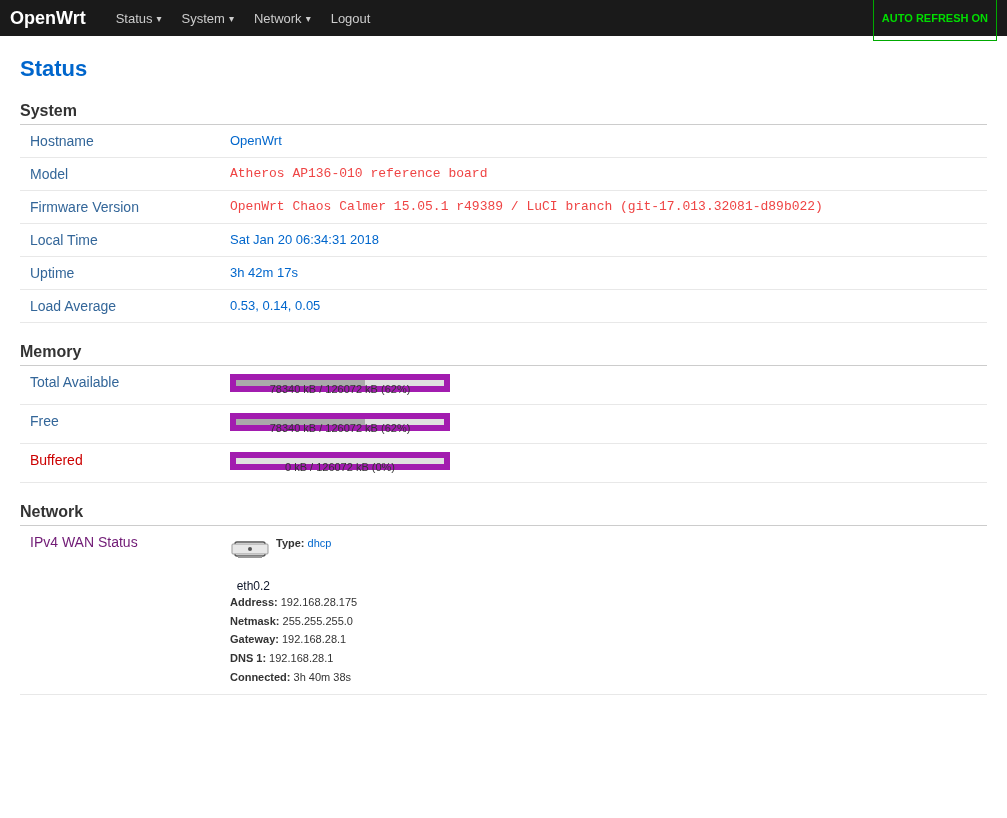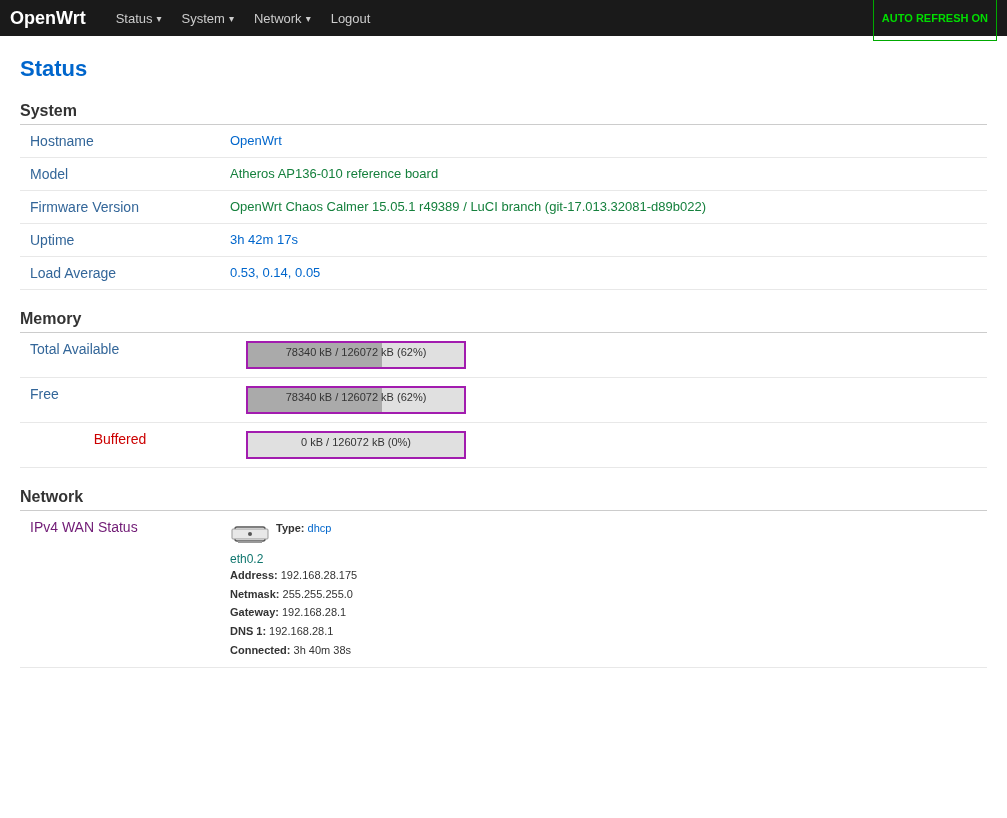--- a/index.html
+++ b/index.html
@@ -76,32 +76,32 @@
     }
     .info-table td:first-child {
       color: #336699;
       width: 200px;
       font-size: 14px;
     }
     .info-table td:last-child {
       color: #0066cc;
     }
     .info-table td.plain-val {
-      color: #15803d;
+      color: #ef4444;
+      font-family: Liberation Mono, monospace;
     }
 
     
     .progress-container {
       background: #e0e0e0;
-      border: 2px solid #a21caf;
+      border: 6px solid #a21caf;
       width: 220px;
-      height: 28px;
+      height: 18px;
       position: relative;
       display: inline-block;
-      margin-left: 16px;
     }
     .progress-bar {
       background: #aaa;
       height: 100%;
       position: absolute;
       left: 0; top: 0;
     }
     .progress-label {
       position: relative;
       z-index: 1;
@@ -115,21 +115,21 @@
 
     
     .network-table td:first-child { color: #701a75; width: 200px; }
     .network-table td:last-child { color: #333; }
     .wan-details {
       font-size: 11px;
       line-height: 1.7;
     }
     .wan-details .label { color: #333; font-weight: bold; }
     .wan-details .val { color: #0066cc; }
-    .wan-iface { color: #0f766e; font-size: 12px; display: block; text-align: left; margin-top: 2px; }
+    .wan-iface { color: #0f172a; font-size: 12px; display: block; text-align: right; margin-top: 14px; }
 
     .section-gap { margin-top: 10px; }
   </style>
 </head>
 <body>
 
 <div id="navbar">
   <span class="brand">OpenWrt</span>
   <div class="nav-item">
     <span>Status</span>
@@ -162,20 +162,24 @@
         </tr>
         <tr>
           <td>Model</td>
           <td class="plain-val">Atheros AP136-010 reference board</td>
         </tr>
         <tr>
           <td>Firmware Version</td>
           <td class="plain-val">OpenWrt Chaos Calmer 15.05.1 r49389 / LuCI branch (git-17.013.32081-d89b022)</td>
         </tr>
         <tr>
+          <td>Local Time</td>
+          <td>Sat Jan 20 06:34:31 2018</td>
+        </tr>
+        <tr>
           <td>Uptime</td>
           <td>3h 42m 17s</td>
         </tr>
         <tr>
           <td>Load Average</td>
           <td>0.53, 0.14, 0.05</td>
         </tr>
       </tbody>
   </table>
 
@@ -184,21 +188,21 @@
     <tbody id="memory-rows">
         <tr>
           <td>Total Available</td>
           <td><div class="progress-container"><div class="progress-bar" style="width: 62%;"></div><span class="progress-label">78340 kB / 126072 kB (62%)</span></div></td>
         </tr>
         <tr>
           <td>Free</td>
           <td><div class="progress-container"><div class="progress-bar" style="width: 62%;"></div><span class="progress-label">78340 kB / 126072 kB (62%)</span></div></td>
         </tr>
         <tr>
-          <td style="color: rgb(204, 0, 0); text-align: center;">Buffered</td>
+          <td style="color: rgb(204, 0, 0);">Buffered</td>
           <td><div class="progress-container"><div class="progress-bar" style="width: 0%;"></div><span class="progress-label">0 kB / 126072 kB (0%)</span></div></td>
         </tr>
       </tbody>
   </table>
 
   <div class="section-header section-gap">Network</div>
   <table class="info-table network-table">
     <tbody id="network-rows">
         <tr>
           <td>IPv4 WAN Status</td>

